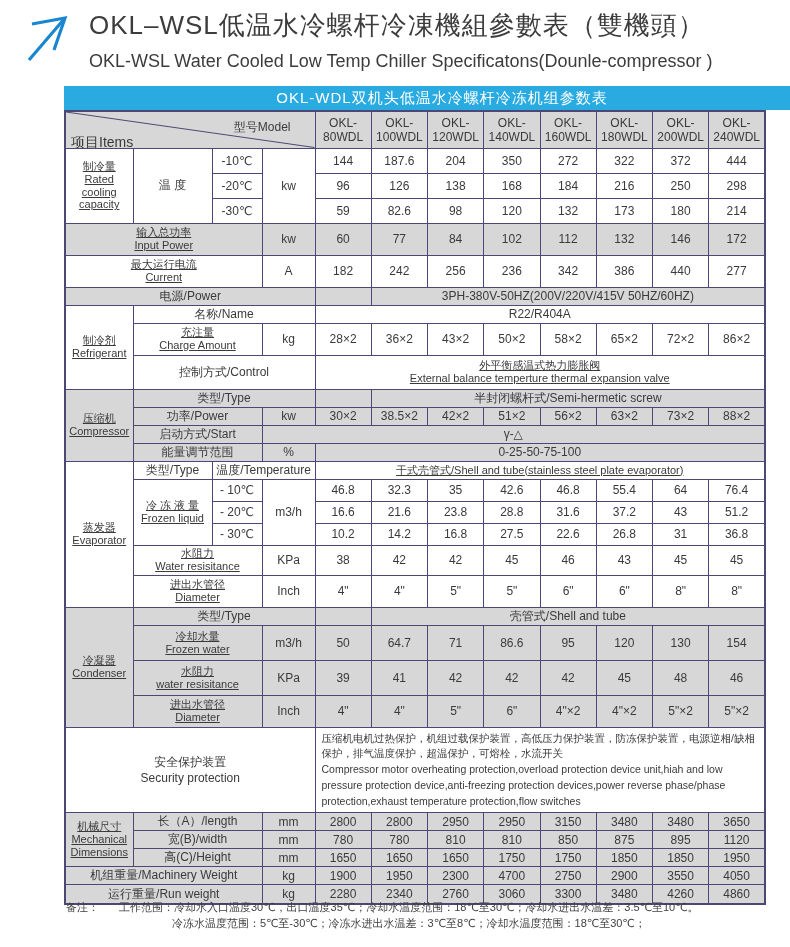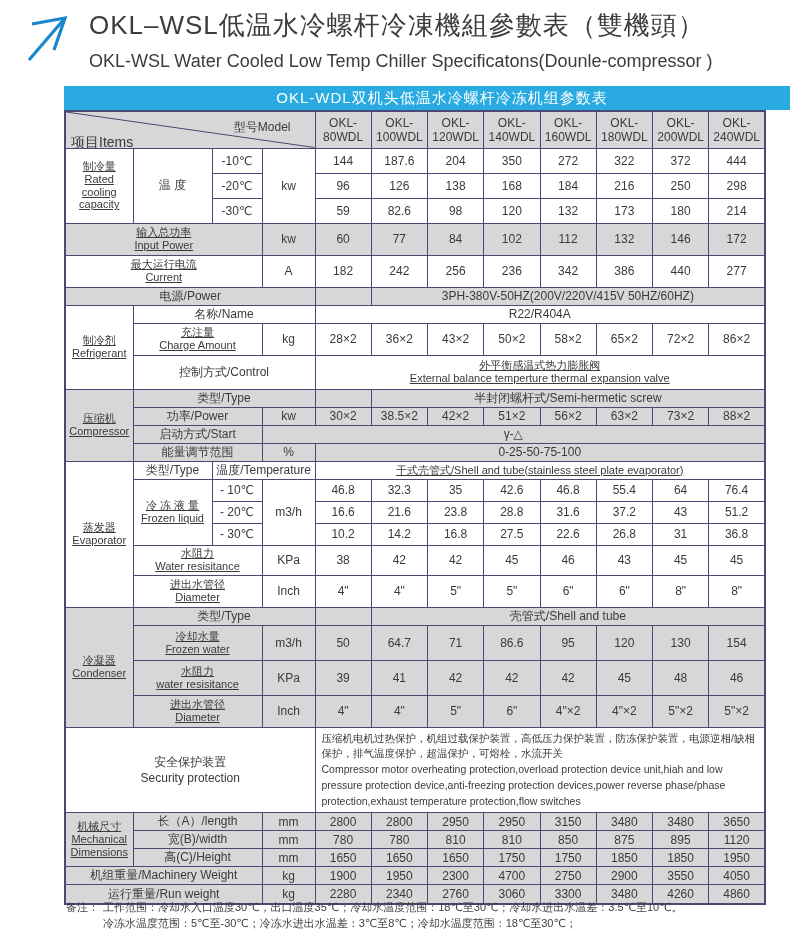--- a/index.html
+++ b/index.html
@@ -21,22 +21,22 @@
   .g{background:#d7d7d7;}
   .sm{font-size:11px;line-height:1.18;text-decoration:underline;}
   .lines span{display:block;}
   .diag{position:relative;padding:0;}
   .diag-svg{position:absolute;left:0;top:0;width:100%;height:100%;}
   .diag-items{position:absolute;left:5px;top:22px;font-size:14px;}
   .diag-model{position:absolute;right:24px;top:7px;font-size:12px;}
   .sec-val{text-align:left;font-size:10.5px;line-height:1.5;padding:3px 6px;}
   .notes{position:absolute;left:66px;top:900px;width:712px;font-size:11px;line-height:1.45;
     display:flex;color:#3f3f3f;}
-  .notes-label{white-space:nowrap;margin-right:4px;}
-  .note-line{white-space:nowrap;}
+  .notes-label{white-space:nowrap;margin-right:20px;}
+  .note-line{white-space:nowrap;text-align:center;}
 </style>
 </head>
 <body>
 
 <svg class="logo" viewBox="0 0 56 48">
   <polyline points="7,46 43,4" fill="none" stroke="#1b86d0" stroke-width="3.2"></polyline>
   <polyline points="10,10 43,4 32,36" fill="none" stroke="#1b86d0" stroke-width="3.2"></polyline>
 </svg>
 
 <div class="titles">

